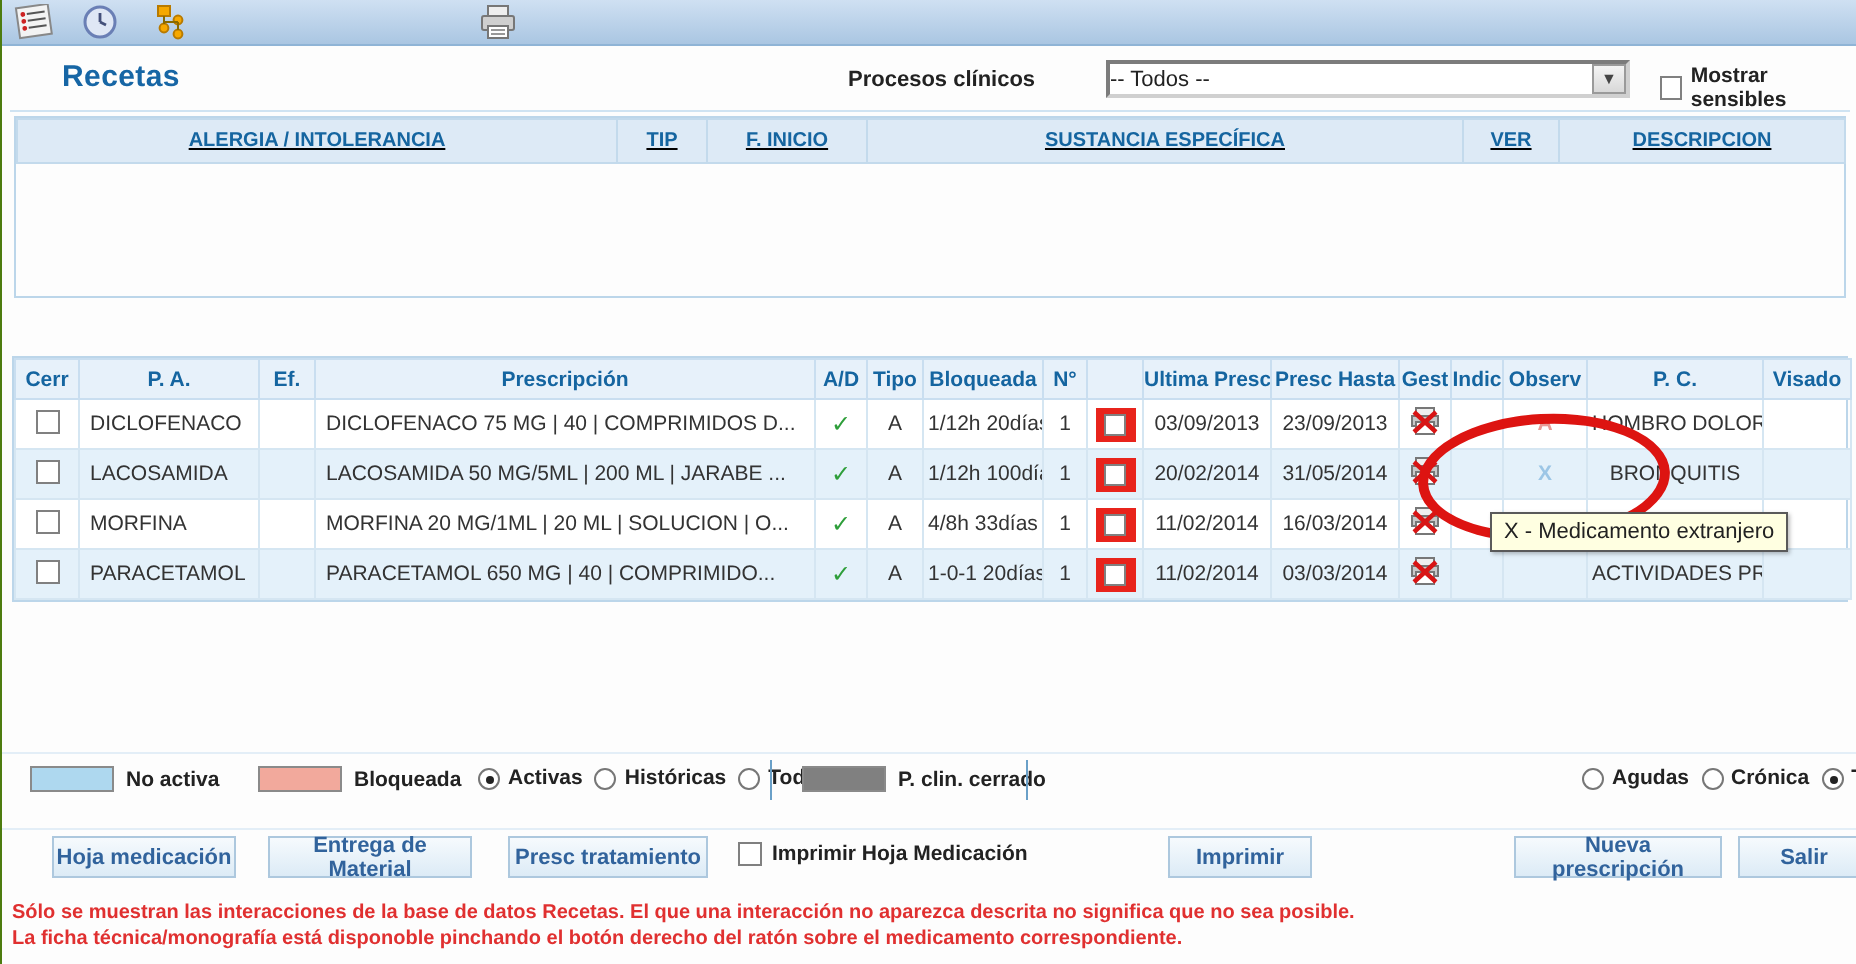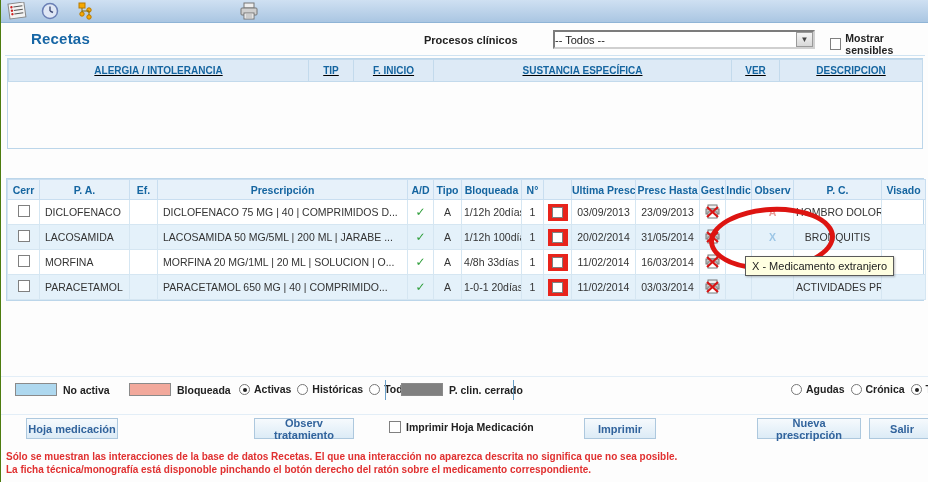--- a/index.html
+++ b/index.html
@@ -94,21 +94,21 @@
   .vsep { position:absolute; top:3px; height:20px; border-left:1px solid #6aa0c8; }
   .rlabel { font-size:10.5px; font-weight:bold; color:#222; }
   .radio-wrap { display:flex; align-items:center; gap:4px; }
   
   .btn-row { position:absolute; left:0; top:414px; width:928px; height:28px; border-top:1px solid #e3eef7;padding-left:20px; }
   .btn {
     position:absolute; top:3px; height:21px; background:linear-gradient(#f6fafd,#dcebf6);
     border:1px solid #adc8de; color:#31639c; font-size:11px; font-weight:bold;
     display:flex; align-items:center; justify-content:center; cursor:pointer;
   }
-  .imp-wrap { position:absolute; left:388px; top:6px; display:flex; align-items:flex-start; gap:5px; }
+  .imp-wrap { position:absolute; left:368px; top:6px; display:flex; align-items:flex-start; gap:5px; }
   .imp-label { font-size:10.5px; font-weight:bold; color:#222; }
   
   .footer { position:absolute; left:5px; top:450px; width:920px; }
   .footer div { color:#e03030; font-size:10px; font-weight:bold; line-height:13px; }
 </style>
 </head>
 <body>
 
 <div class="page">
 
@@ -389,21 +389,22 @@
       </span>
       <span class="radio-wrap">
         <span class="radio sel"></span>
         <span class="rlabel">Todas</span>
       </span>
     </div>
   </div>
 
   <div class="btn-row">
     <button class="btn" style="left:25px; width:92px;">Hoja medicación</button>
-    <button class="btn" style="left:253px; width:100px;">Observ tratamiento</button>
+    <button class="btn" style="left:133px; width:102px;">Entrega de Material</button>
+    <button class="btn" style="left:253px; width:100px;">Presc tratamiento</button>
     <span class="imp-wrap">
       <span class="chk"></span>
       <span class="imp-label">Imprimir Hoja Medicación</span>
     </span>
     <button class="btn" style="left:583px; width:72px;">Imprimir</button>
     <button class="btn" style="left:756px; width:104px;">Nueva prescripción</button>
     <button class="btn" style="left:868px; width:66px;">Salir</button>
   </div>
 
   <div class="footer">

